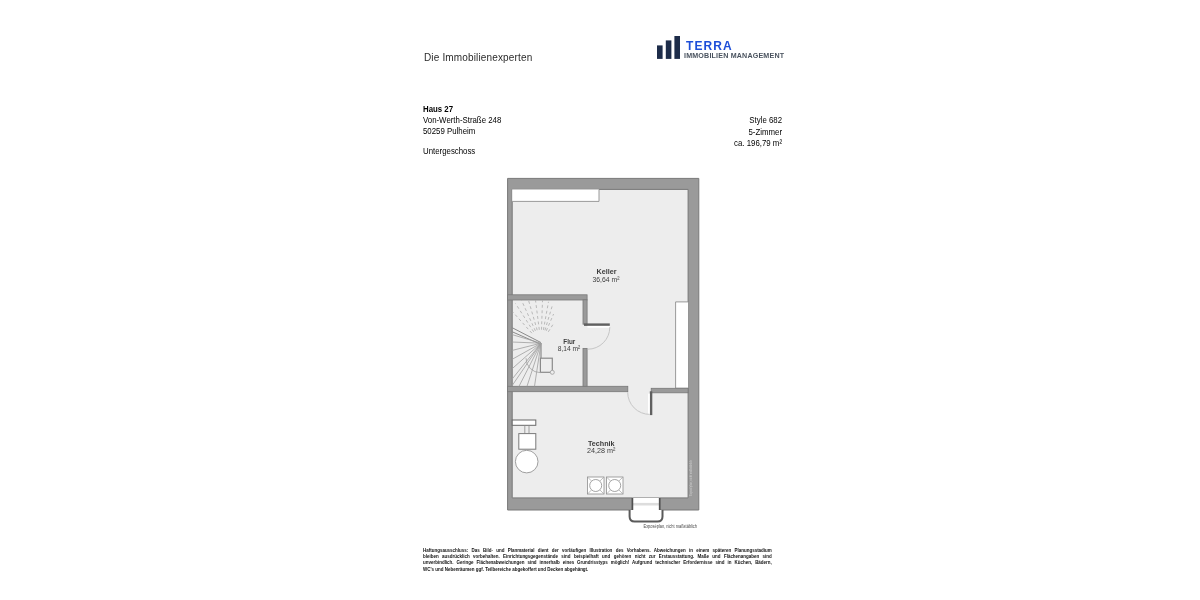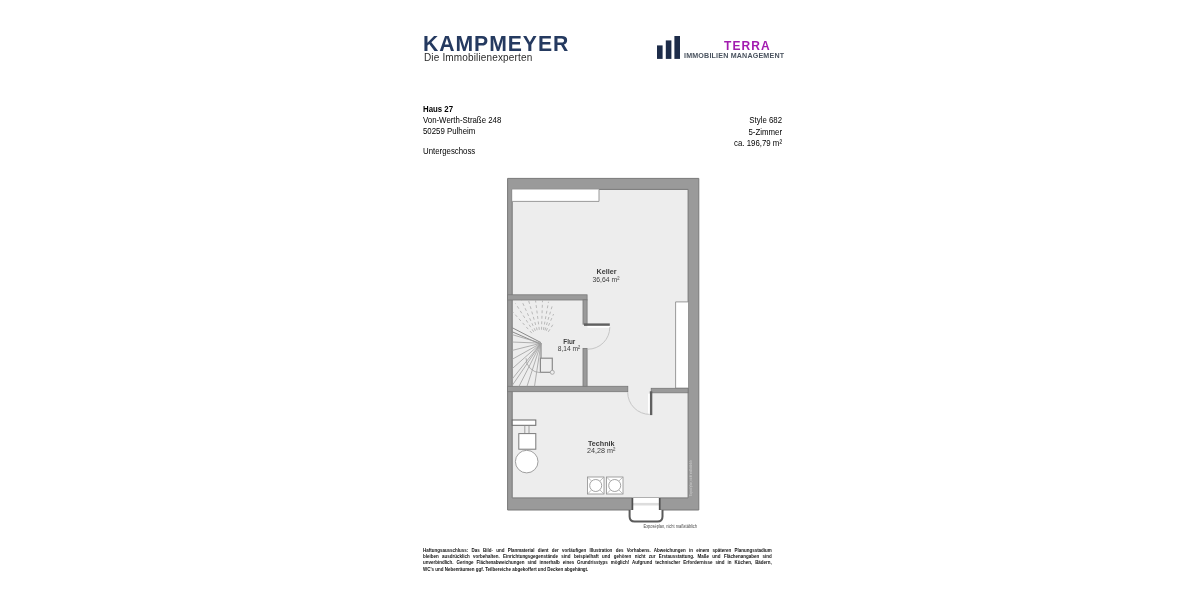--- a/index.html
+++ b/index.html
@@ -4,31 +4,30 @@
 <style>
   html,body{margin:0;padding:0;background:#ffffff;}
   #page{position:relative;width:1200px;height:600px;background:#ffffff;overflow:hidden;
         font-family:"Liberation Sans",sans-serif;}
   .abs{position:absolute;}
 </style>
 </head>
 <body>
 <div id="page">
 
-  <div class="abs" style="left:423px;top:32.7px;font-size:21.2px;font-weight:bold;color:#253a60;letter-spacing:0.95px;line-height:1;">KAMPMEYER</div>
 
   <div class="abs" style="left:424px;top:52.7px;font-size:10px;color:#2b2b2b;letter-spacing:0.15px;line-height:1;">Die Immobilienexperten</div>
 
   <svg class="abs" style="left:656px;top:35px;" width="26" height="25" viewBox="0 0 26 25">
     <rect x="1" y="10.4" width="5.6" height="13.5" fill="#1d2c49"></rect>
     <rect x="9.8" y="5.4" width="5.6" height="18.5" fill="#1d2c49"></rect>
     <rect x="18.4" y="1" width="5.6" height="22.9" fill="#1d2c49"></rect>
   </svg>
 
-  <div class="abs" style="left:724px;top:39.5px;font-size:12px;font-weight:bold;color:#a21caf;letter-spacing:1.1px;line-height:1;">TERRA</div>
+  <div class="abs" style="left:686px;top:39.5px;font-size:12px;font-weight:bold;color:#1d4ed8;letter-spacing:1.1px;line-height:1;">TERRA</div>
 
   <div class="abs" style="left:683.5px;top:51.5px;font-size:8px;font-weight:bold;color:#49525e;letter-spacing:0.2px;line-height:1;transform:scaleX(0.89);transform-origin:left top;">IMMOBILIEN MANAGEMENT</div>
 
   <div class="abs" style="left:423px;top:103.6px;font-size:9.8px;font-weight:bold;color:#000;line-height:1;transform:scaleX(0.8);transform-origin:left top;">Haus 27</div>
 
   <div class="abs" style="left:423px;top:114.9px;font-size:9.8px;color:#000;line-height:1;transform:scaleX(0.8);transform-origin:left top;">Von-Werth-Straße 248</div>
 
   <div class="abs" style="left:423px;top:126.3px;font-size:9.8px;color:#000;line-height:1;transform:scaleX(0.8);transform-origin:left top;">50259 Pulheim</div>
 
   <div class="abs" style="left:423px;top:146.3px;font-size:9.8px;color:#000;line-height:1;transform:scaleX(0.8);transform-origin:left top;">Untergeschoss</div>

